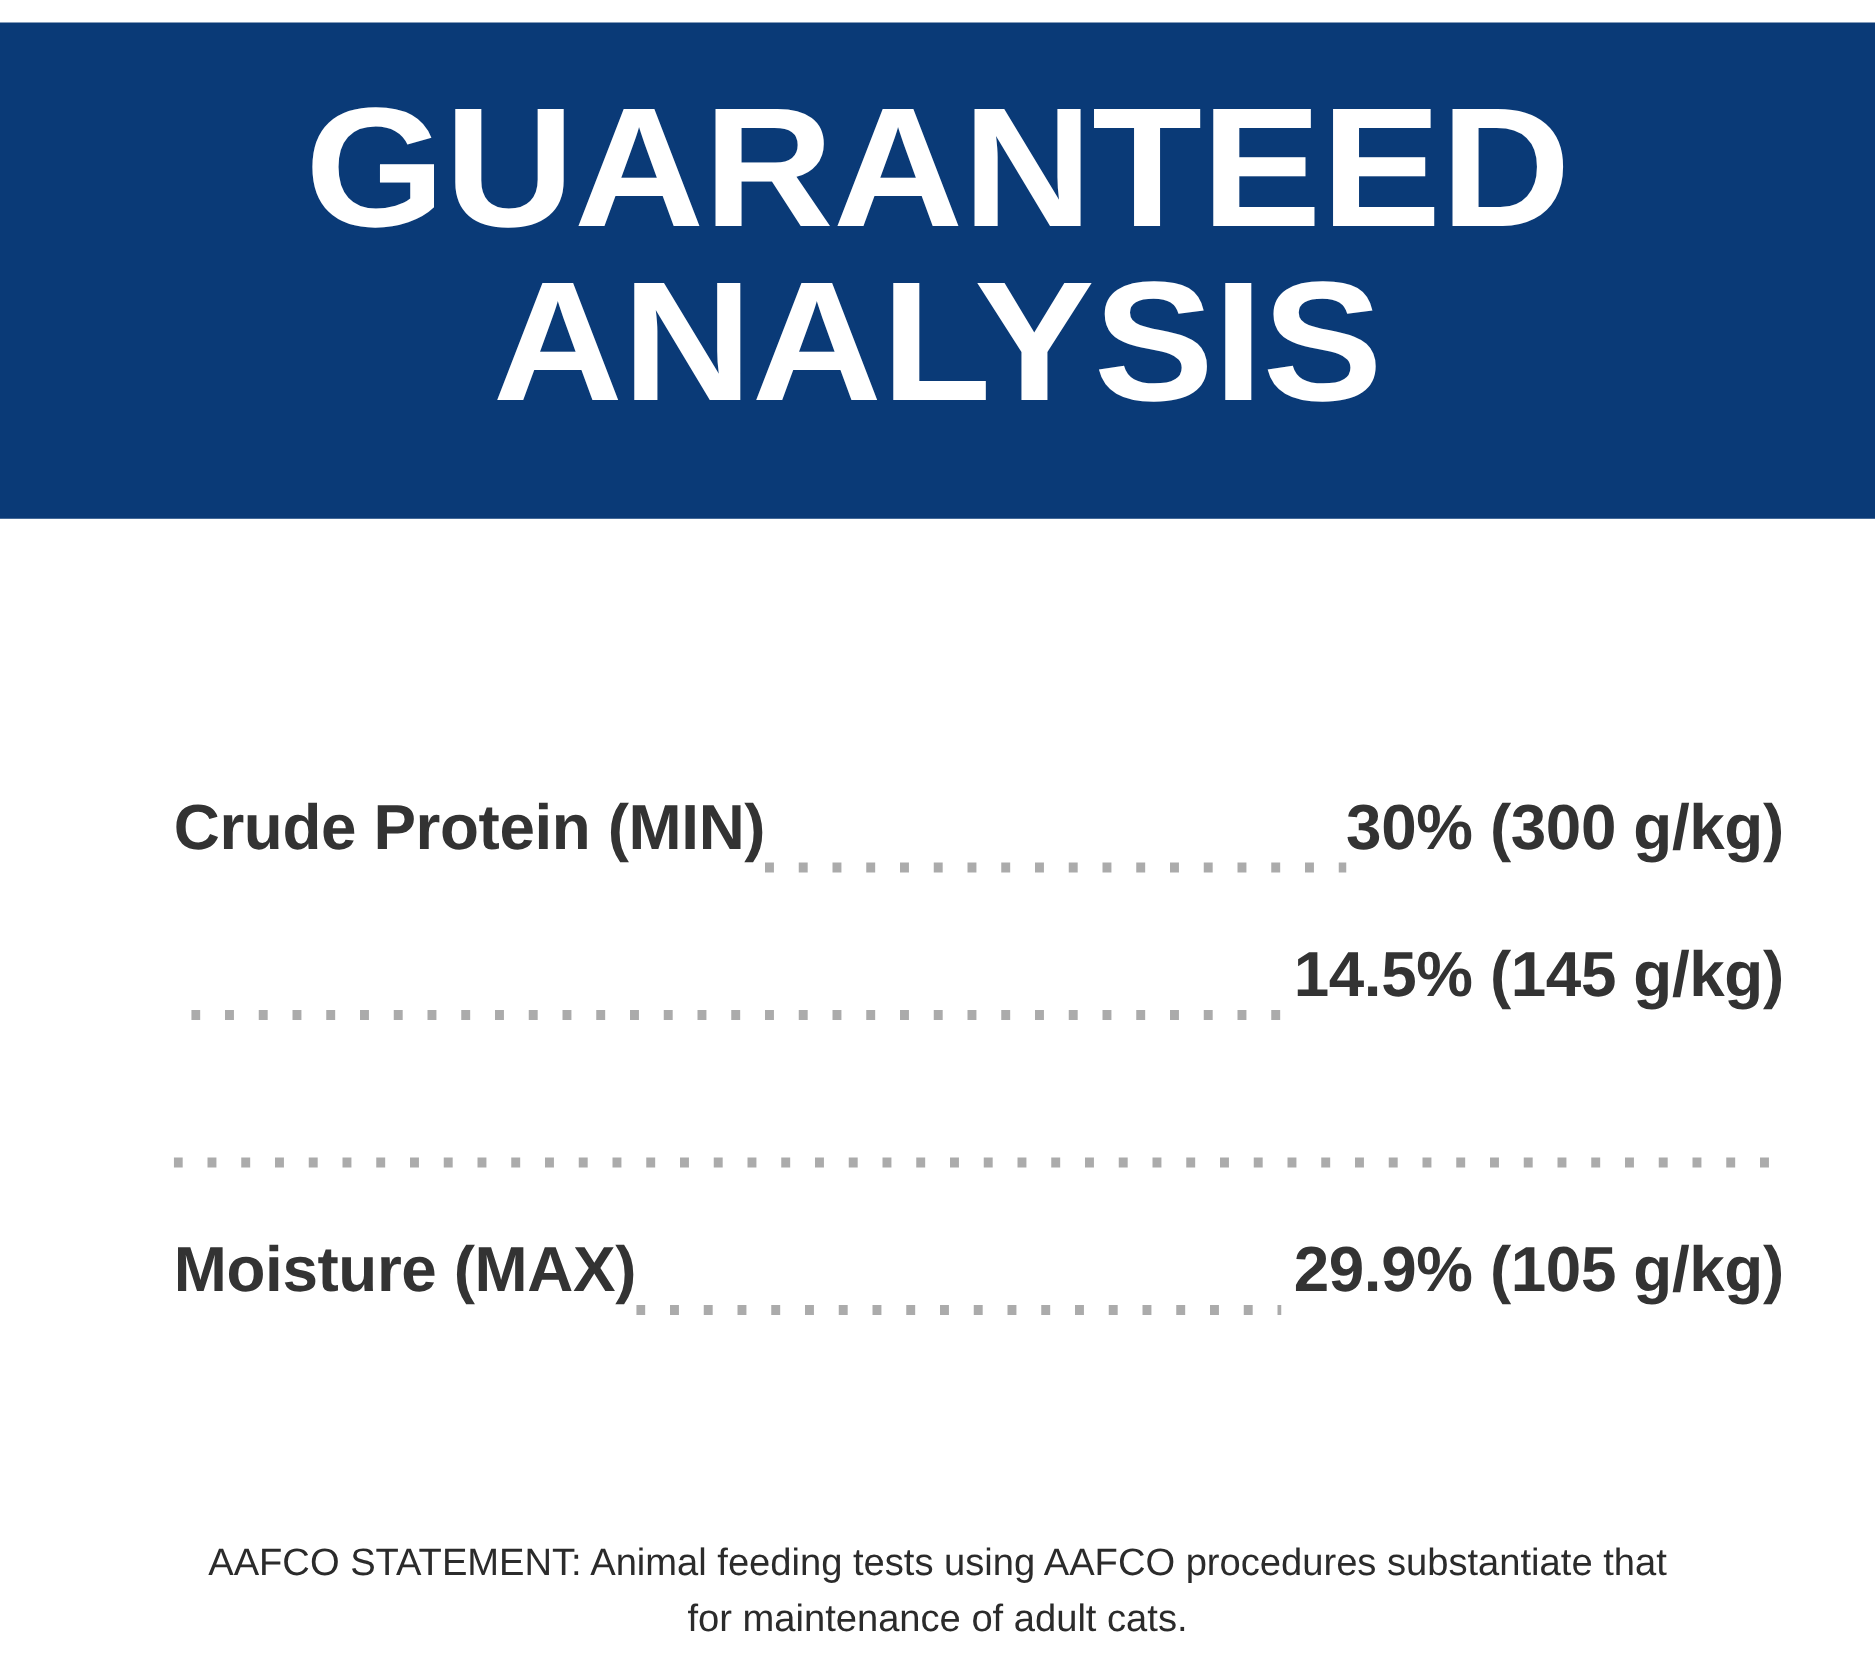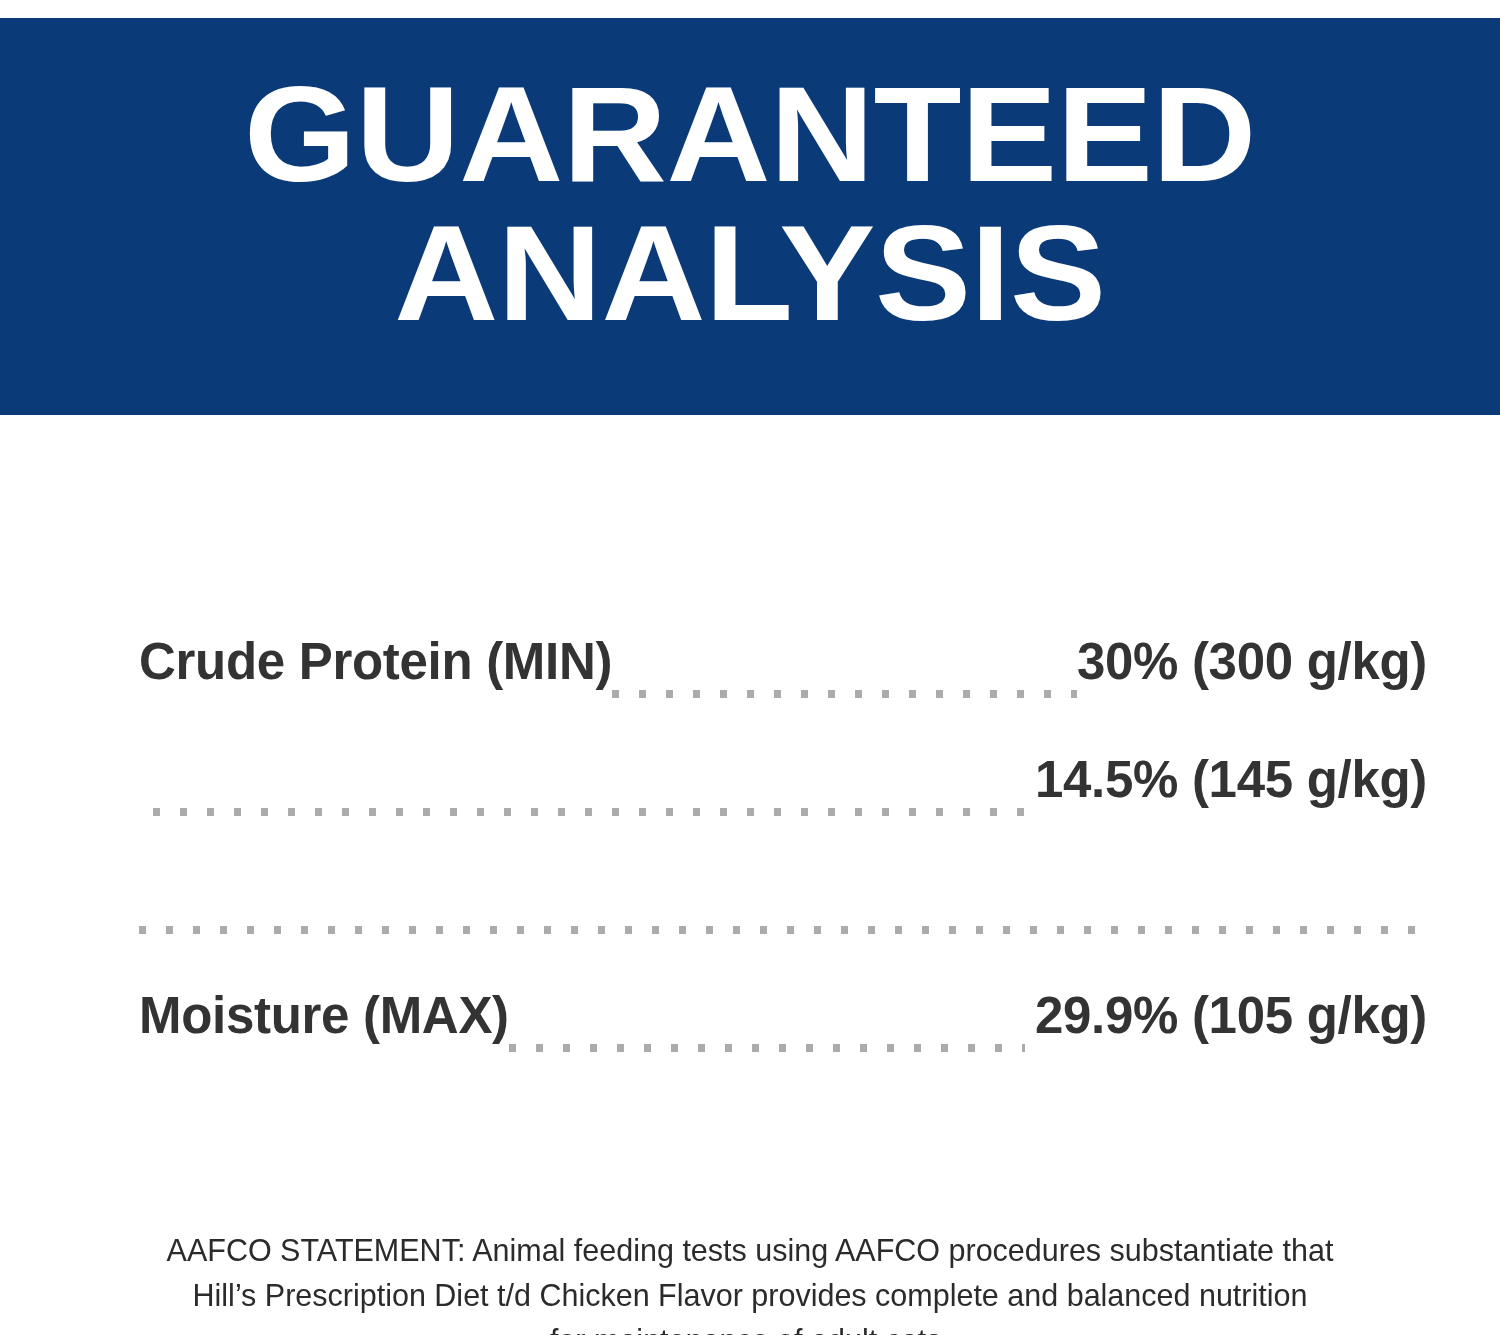--- a/index.html
+++ b/index.html
@@ -146,17 +146,16 @@
     <div class="row">
       <span class="row-label">Moisture (MAX)</span>
       <span class="leader-sq leader-pad-right"></span>
       <span class="row-value">29.9% (105 g/kg)</span>
     </div>
 
   </div>
 
   <div class="aafco">
     <span>AAFCO STATEMENT: Animal feeding tests using AAFCO procedures substantiate that</span>
-    <span>Hill’s Prescription Diet t/d Chicken Flavor provides complete and balanced nutrition</span>
     <span>for maintenance of adult cats.</span>
   </div>
 
 </div>
 
 </body></html>

